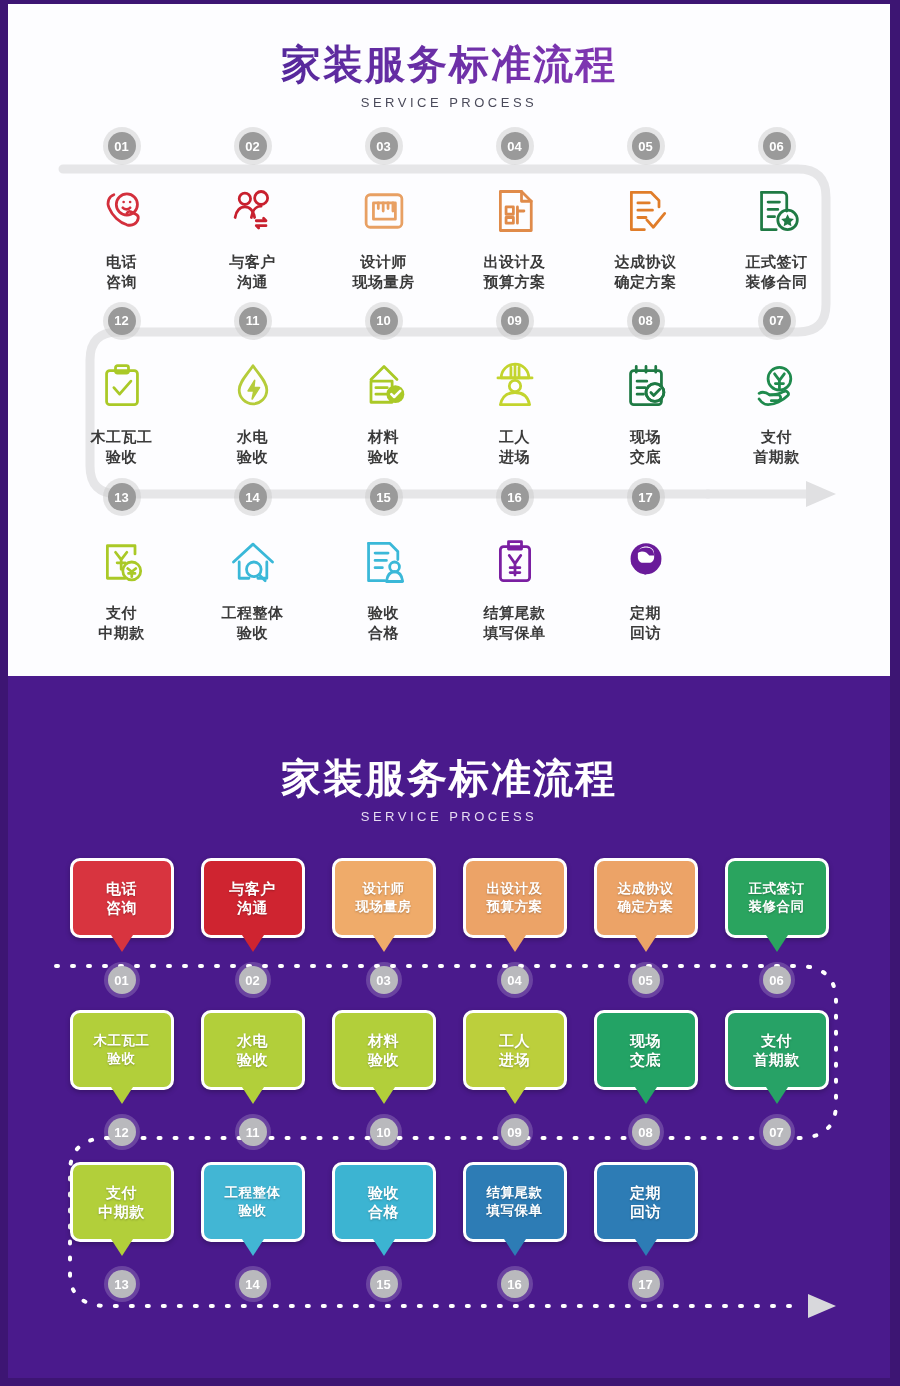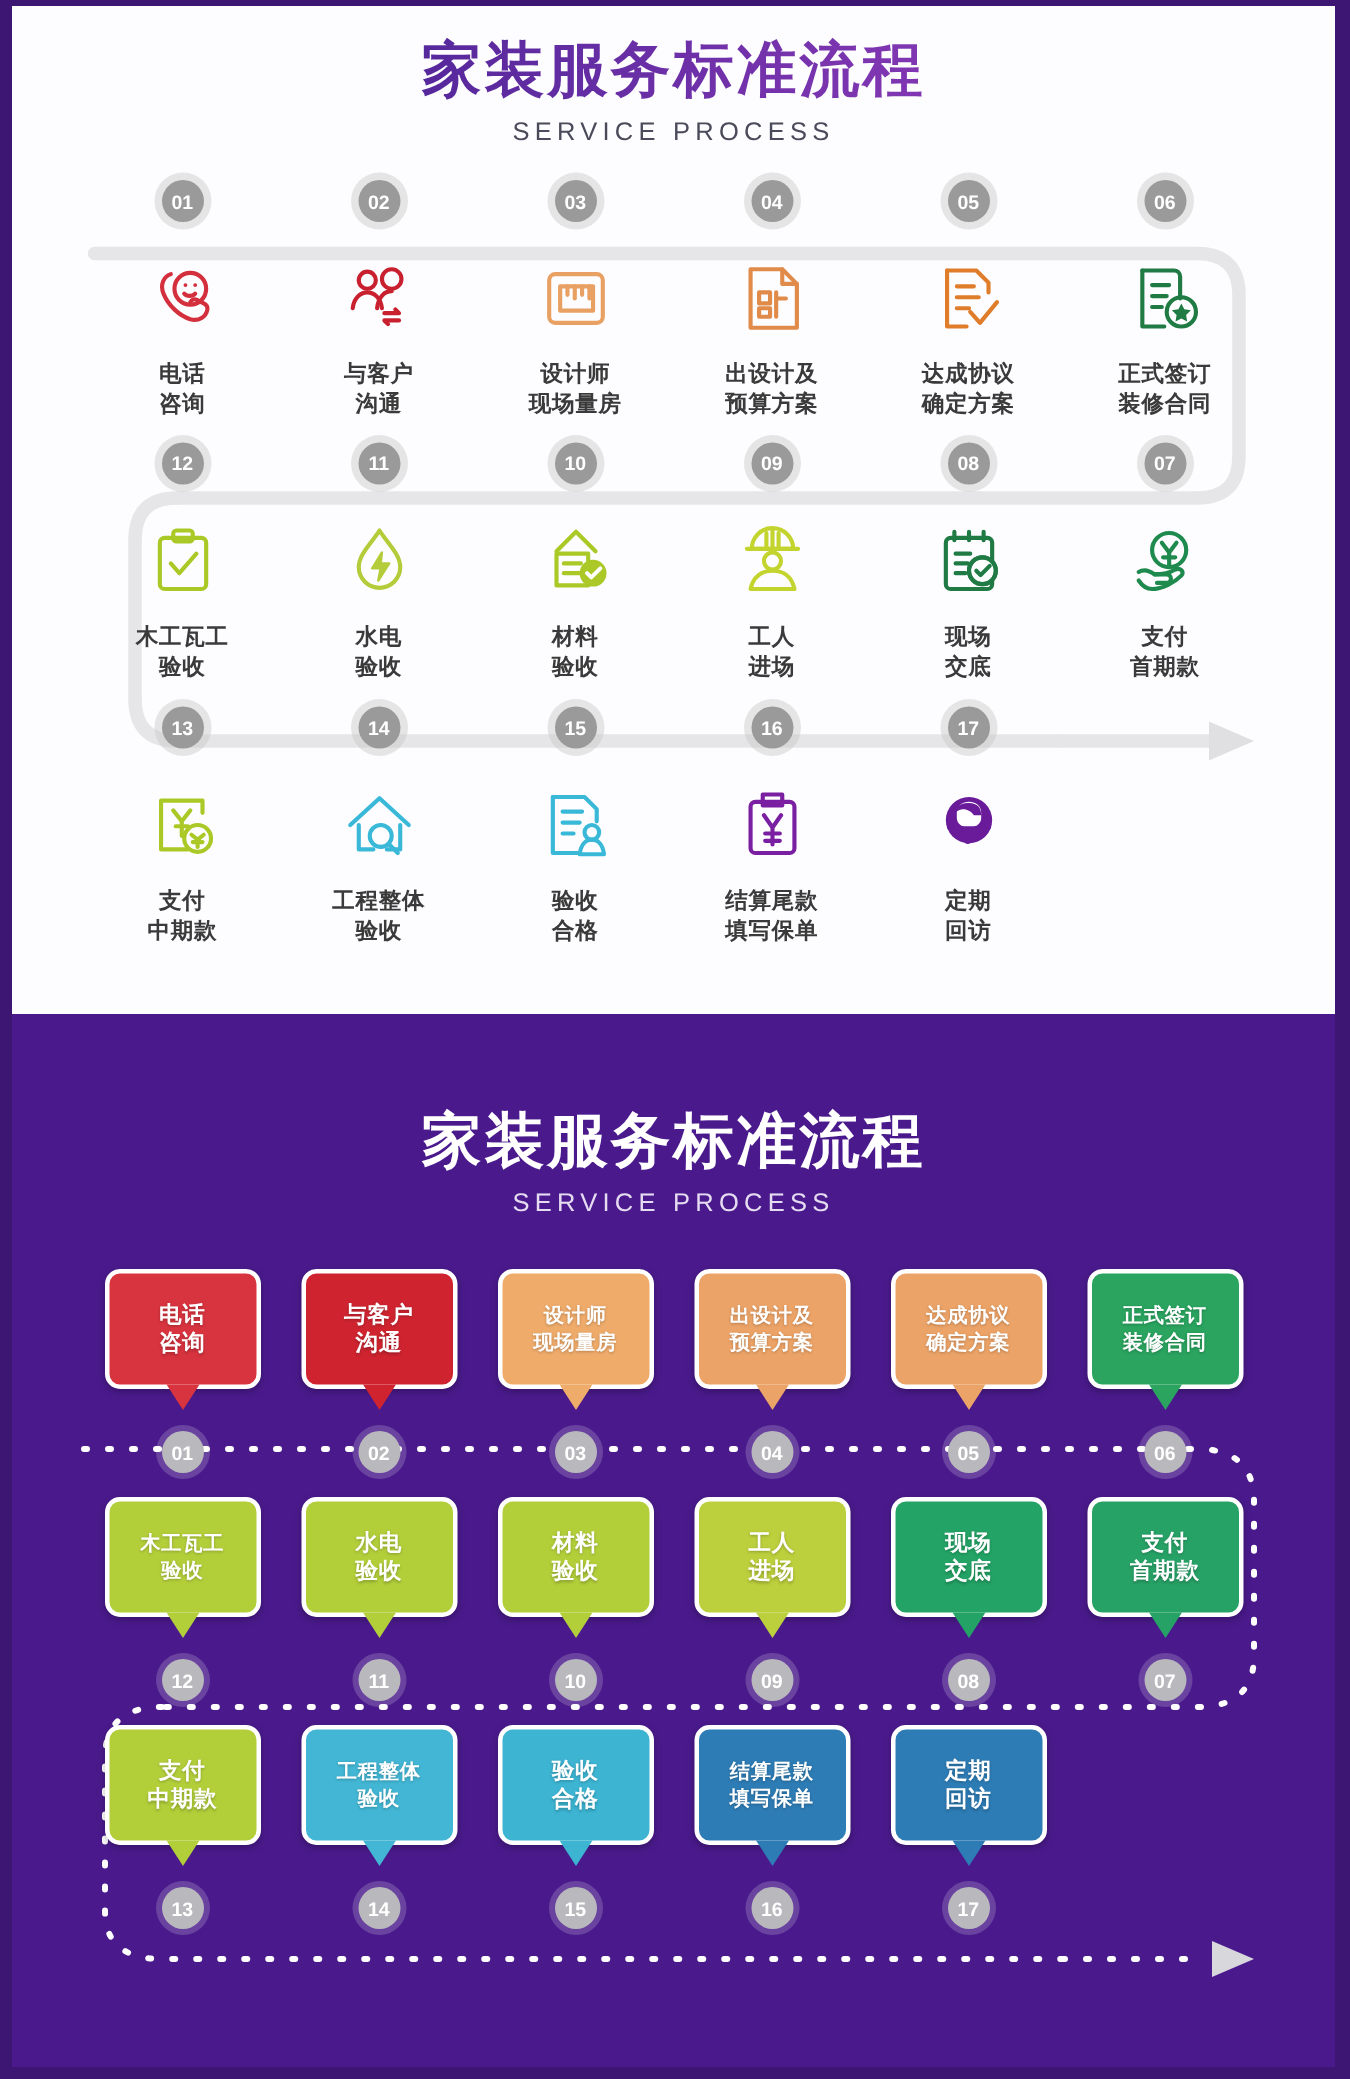--- a/index.html
+++ b/index.html
@@ -20,30 +20,30 @@
     display:flex; flex-direction:column;
   }
 
   
   .top-section{
     background:#fdfdff;
     height:672px;
     position:relative;
     flex:0 0 auto;
   }
-  .title-block{ text-align:center; padding-top:19px; }
+  .title-block{ text-align:center; padding-top:36px; }
   .title-cn{
     font-size:40px; font-weight:bold; letter-spacing:2px;
     background:linear-gradient(90deg,#2b1d8c 0%,#5b2a9e 35%,#7d35b0 65%,#9a3fc0 100%);
     -webkit-background-clip:text; background-clip:text;
     -webkit-text-fill-color:transparent; color:#5b2a9e;
     line-height:1.2;
   }
   .title-en{
-    font-size:17px; letter-spacing:3.5px; color:#4a4a5a;
+    font-size:13px; letter-spacing:3.5px; color:#4a4a5a;
     margin-top:7px;
   }
   .title-en.light{ color:#e6dcf2; }
   .title-cn.light{
     background:none; -webkit-text-fill-color:#ffffff; color:#fff;
   }
 
   
   .track-wrap{ position:absolute; left:0; top:140px; width:100%; height:370px; pointer-events:none; }
 

